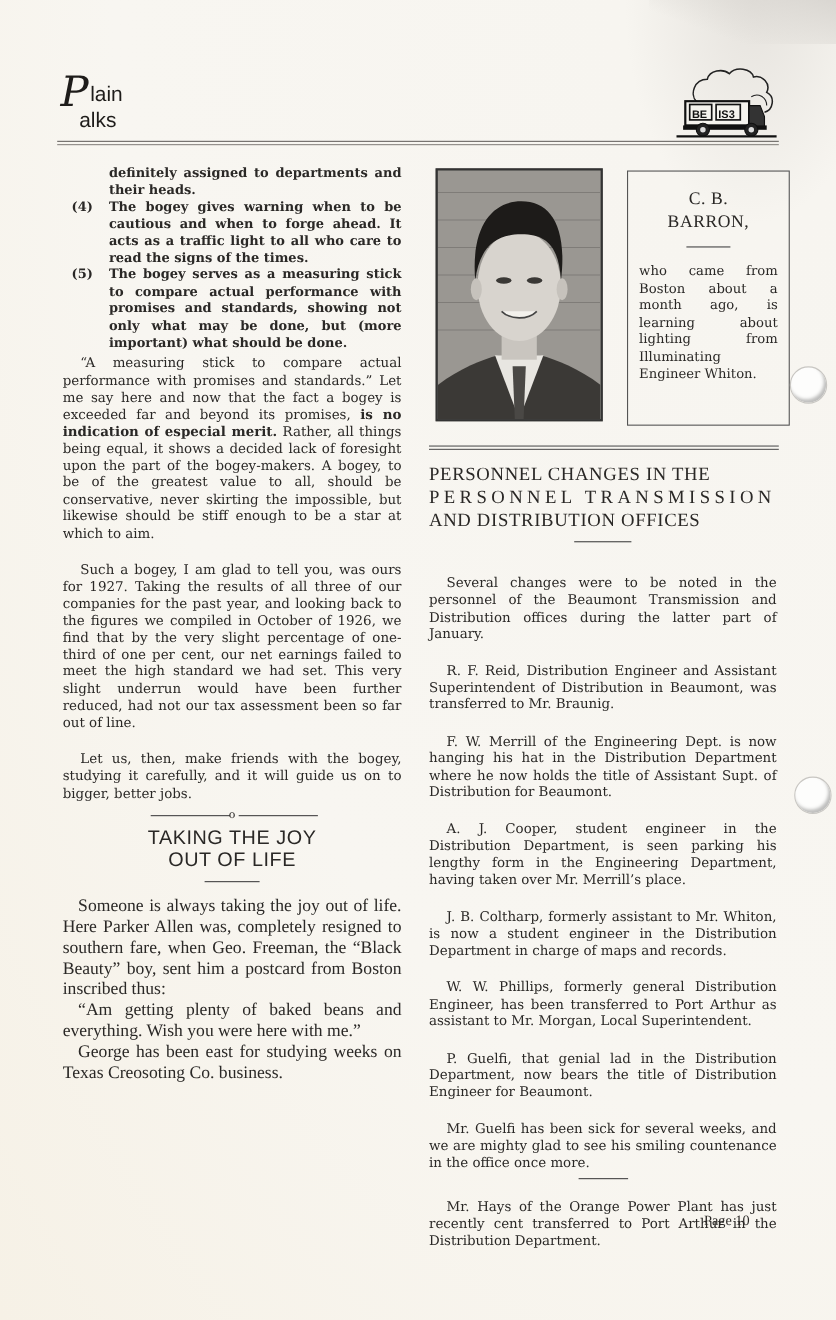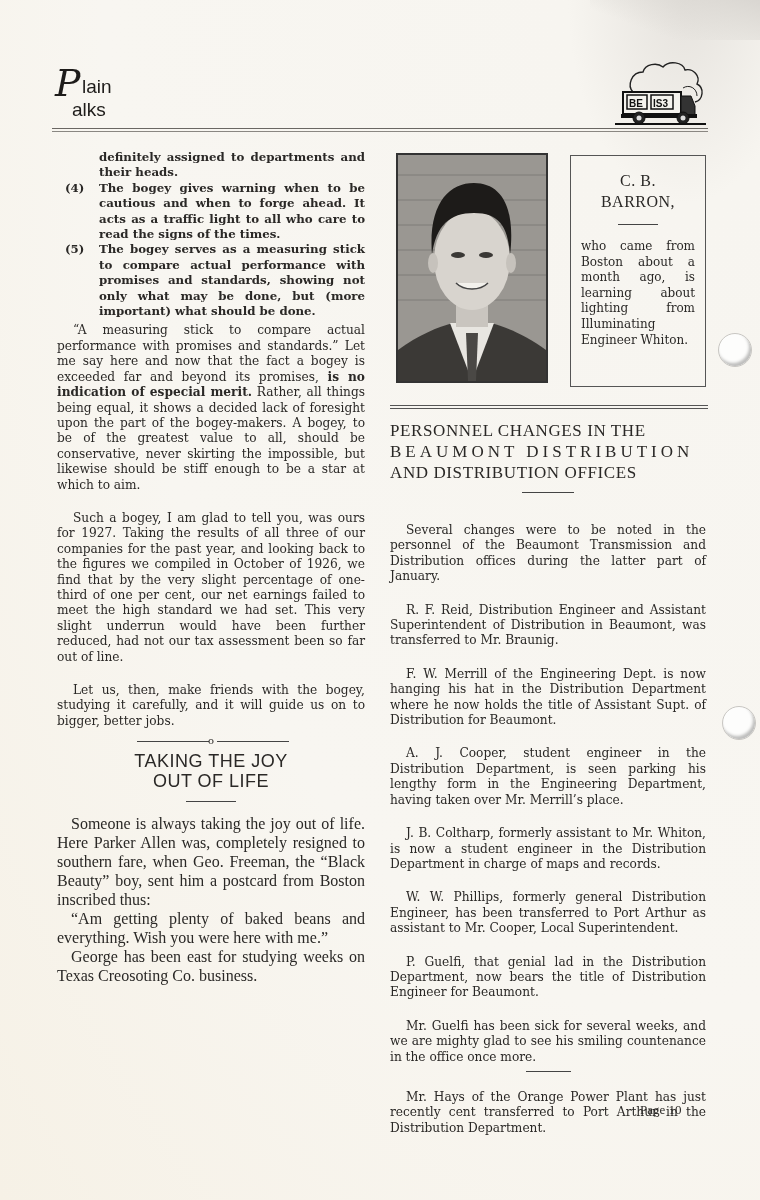--- a/index.html
+++ b/index.html
@@ -54,21 +54,21 @@
   .short-rule { width: 50px; border-top: 1.5px solid #444; margin: 10px auto 12px; }
   .joy-text { font-family: "Liberation Serif", serif; font-size: 16px; line-height: 19px; }
   .joy-text .para { text-indent: 14px; margin-top: 0; }
 
   
   .photo-frame {
     position: absolute; left: 396px; top: 153px; width: 152px; height: 230px;
     border: 2px solid #333; background: #8d8a86; overflow: hidden;
   }
   .caption-box {
-    position: absolute; left: 570px; top: 155px; width: 136px; height: 232px;
+    position: absolute; left: 570px; top: 155px; width: 148px; height: 232px;
     border: 1px solid #555;
   }
   .caption-name { text-align: center; font-family: "Liberation Serif", serif; font-size: 16px; line-height: 21px; margin-top: 14px; letter-spacing: 0.5px; }
   .caption-rule { width: 40px; border-top: 1.5px solid #444; margin: 12px auto 14px; }
   .caption-text { padding: 0 10px; font-size: 12px; line-height: 15.6px; text-align: justify; font-family: "DejaVu Serif", serif; }
 
   .double-rule { position: absolute; left: 390px; top: 405px; width: 318px; height: 4px; border-top: 1.5px solid #555; border-bottom: 1.5px solid #555; }
   .heading-personnel {
     position: absolute; left: 390px; top: 420px; width: 318px;
     text-align: left; font-family: "Liberation Serif", serif; font-size: 17px; line-height: 21px; letter-spacing: 0.6px;
@@ -178,32 +178,32 @@
       <div>BARRON,</div>
     </div>
     <div class="caption-rule"></div>
     <div class="caption-text">who came from Boston about a month ago, is learning about lighting from Illuminating Engineer Whiton.</div>
   </div>
 
   <div class="double-rule"></div>
 
   <div class="heading-personnel">
     <div>PERSONNEL CHANGES IN THE</div>
-    <div style="letter-spacing:4px;">BEAUMONT DISTRIBUTION</div>
+    <div style="letter-spacing:4px;">PERSONNEL TRANSMISSION</div>
     <div>AND DISTRIBUTION OFFICES</div>
   </div>
   <div class="short-rule" style="position:absolute;left:522px;top:492px;margin:0;width:52px;"></div>
 
   <div class="right-body">
     <p class="para">Several changes were to be noted in the personnel of the Beaumont Transmission and Distribution offices during the latter part of January.</p>
     <p class="para">R. F. Reid, Distribution Engineer and Assistant Superintendent of Distribution in Beaumont, was transferred to Mr. Braunig.</p>
     <p class="para">F. W. Merrill of the Engineering Dept. is now hanging his hat in the Distribution Department where he now holds the title of Assistant Supt. of Distribution for Beaumont.</p>
     <p class="para">A. J. Cooper, student engineer in the Distribution Department, is seen parking his lengthy form in the Engineering Department, having taken over Mr. Merrill’s place.</p>
     <p class="para">J. B. Coltharp, formerly assistant to Mr. Whiton, is now a student engineer in the Distribution Department in charge of maps and records.</p>
-    <p class="para">W. W. Phillips, formerly general Distribution Engineer, has been transferred to Port Arthur as assistant to Mr. Cooper, Local Superintendent.</p>
+    <p class="para">W. W. Phillips, formerly general Distribution Engineer, has been transferred to Port Arthur as assistant to Mr. Morgan, Local Superintendent.</p>
     <p class="para">P. Guelfi, that genial lad in the Distribution Department, now bears the title of Distribution Engineer for Beaumont.</p>
     <p class="para">Mr. Guelfi has been sick for several weeks, and we are mighty glad to see his smiling countenance in the office once more.</p>
     <div class="short-rule"></div>
     <p class="para">Mr. Hays of the Orange Power Plant has just recently cent transferred to Port Arthur in the Distribution Department.</p>
   </div>
 
   <div class="page-num">Page 10</div>
 
   <div class="hole h1"></div>
   <div class="hole h2"></div>

